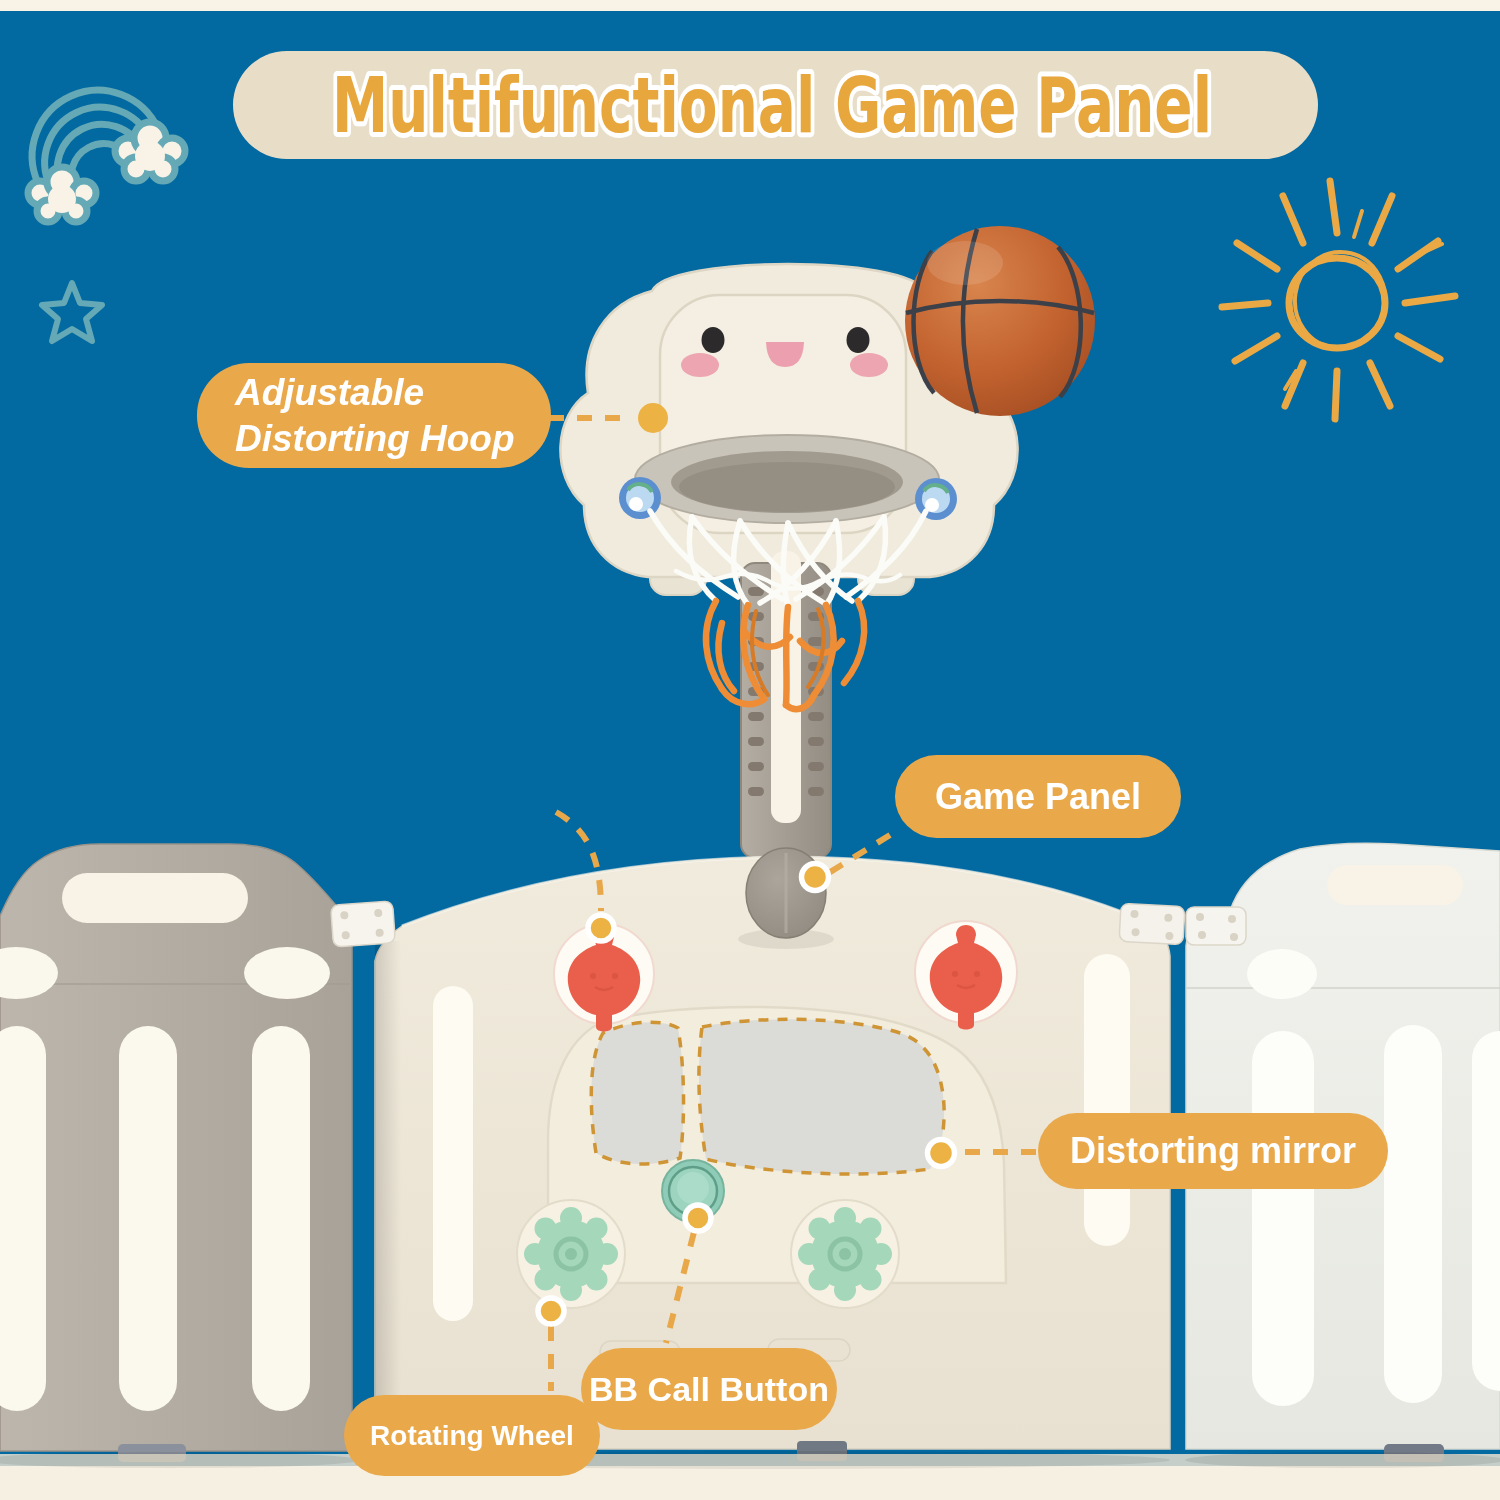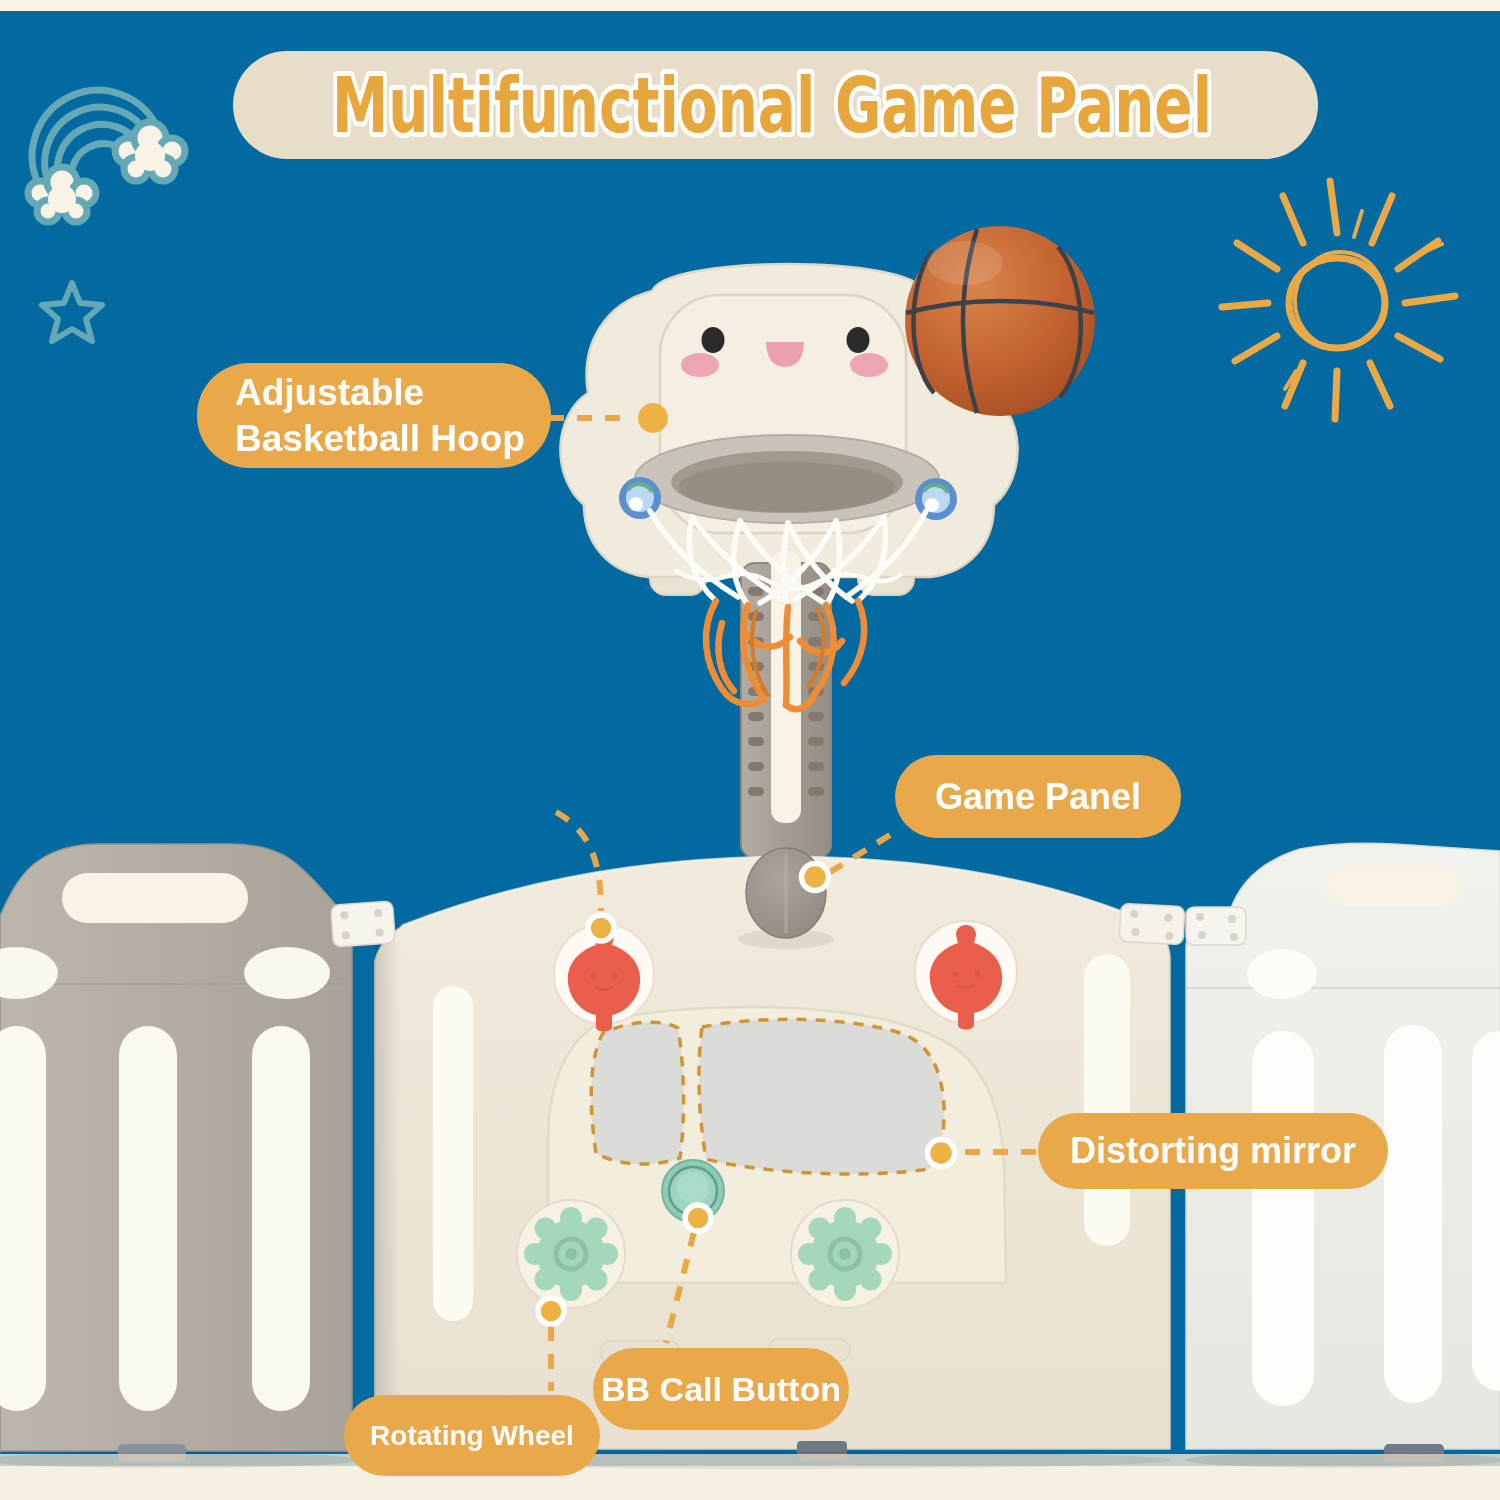--- a/index.html
+++ b/index.html
@@ -4,25 +4,25 @@
 <style>
   html,body{margin:0;padding:0;background:#f8f3e6;}
   .stage{position:relative;width:1500px;height:1500px;background:#0369a1;overflow:hidden;
          font-family:"Liberation Sans", sans-serif;margin-top:11px;}
   .art{position:absolute;left:0;top:0;width:1500px;height:1500px;}
   .pill{position:absolute;background:#e9a94b;color:#ffffff;font-weight:bold;
         display:flex;align-items:center;justify-content:center;white-space:nowrap;
         font-family:"Liberation Sans", sans-serif;}
   .pill-hoop{left:197px;top:352px;width:354px;height:105px;border-radius:52px;
              flex-direction:column;align-items:flex-start;justify-content:center;
-             padding-left:38px;box-sizing:border-box;font-size:37px;line-height:1.22;}
+             padding-left:38px;box-sizing:border-box;font-size:37px;line-height:1.22;font-style:italic;}
   .pill-star{left:352px;top:727px;width:242px;height:79px;border-radius:40px;font-size:33px;}
   .pill-circle{left:895px;top:744px;width:286px;height:83px;border-radius:42px;font-size:36px;}
   .pill-mirror{left:1038px;top:1102px;width:350px;height:76px;border-radius:38px;font-size:36px;}
-  .pill-bb{left:593px;top:1337px;width:256px;height:82px;border-radius:41px;font-size:34px;}
+  .pill-bb{left:581px;top:1337px;width:256px;height:82px;border-radius:41px;font-size:34px;}
   .pill-wheel{left:344px;top:1384px;width:256px;height:81px;border-radius:41px;font-size:28px;}
 </style>
 </head>
 <body>
 
 <div class="stage">
 
 <svg class="art" viewBox="0 0 1500 1500">
   <defs>
     <radialGradient id="ballGrad" cx="0.38" cy="0.3" r="0.85">
@@ -339,21 +339,21 @@
     <circle cx="601" cy="917" r="13" fill="#ecb244" stroke="#ffffff" stroke-width="5.5"></circle>
     <circle cx="815" cy="866" r="13.5" fill="#ecb244" stroke="#ffffff" stroke-width="5.5"></circle>
     <circle cx="941" cy="1142" r="13.5" fill="#ecb244" stroke="#ffffff" stroke-width="5.5"></circle>
     <circle cx="698" cy="1207" r="13" fill="#ecb244" stroke="#ffffff" stroke-width="5.5"></circle>
     <circle cx="551" cy="1300" r="13" fill="#ecb244" stroke="#ffffff" stroke-width="5.5"></circle>
   </g>
 </svg>
 
 <div class="pill pill-hoop">
   <span>Adjustable</span>
-  <span>Basketball Hoop</span>
+  <span>Distorting Hoop</span>
 </div>
 <div class="pill pill-circle">
   <span>Game Panel</span>
 </div>
 <div class="pill pill-mirror">
   <span>Distorting mirror</span>
 </div>
 <div class="pill pill-bb">
   <span>BB Call Button</span>
 </div>

